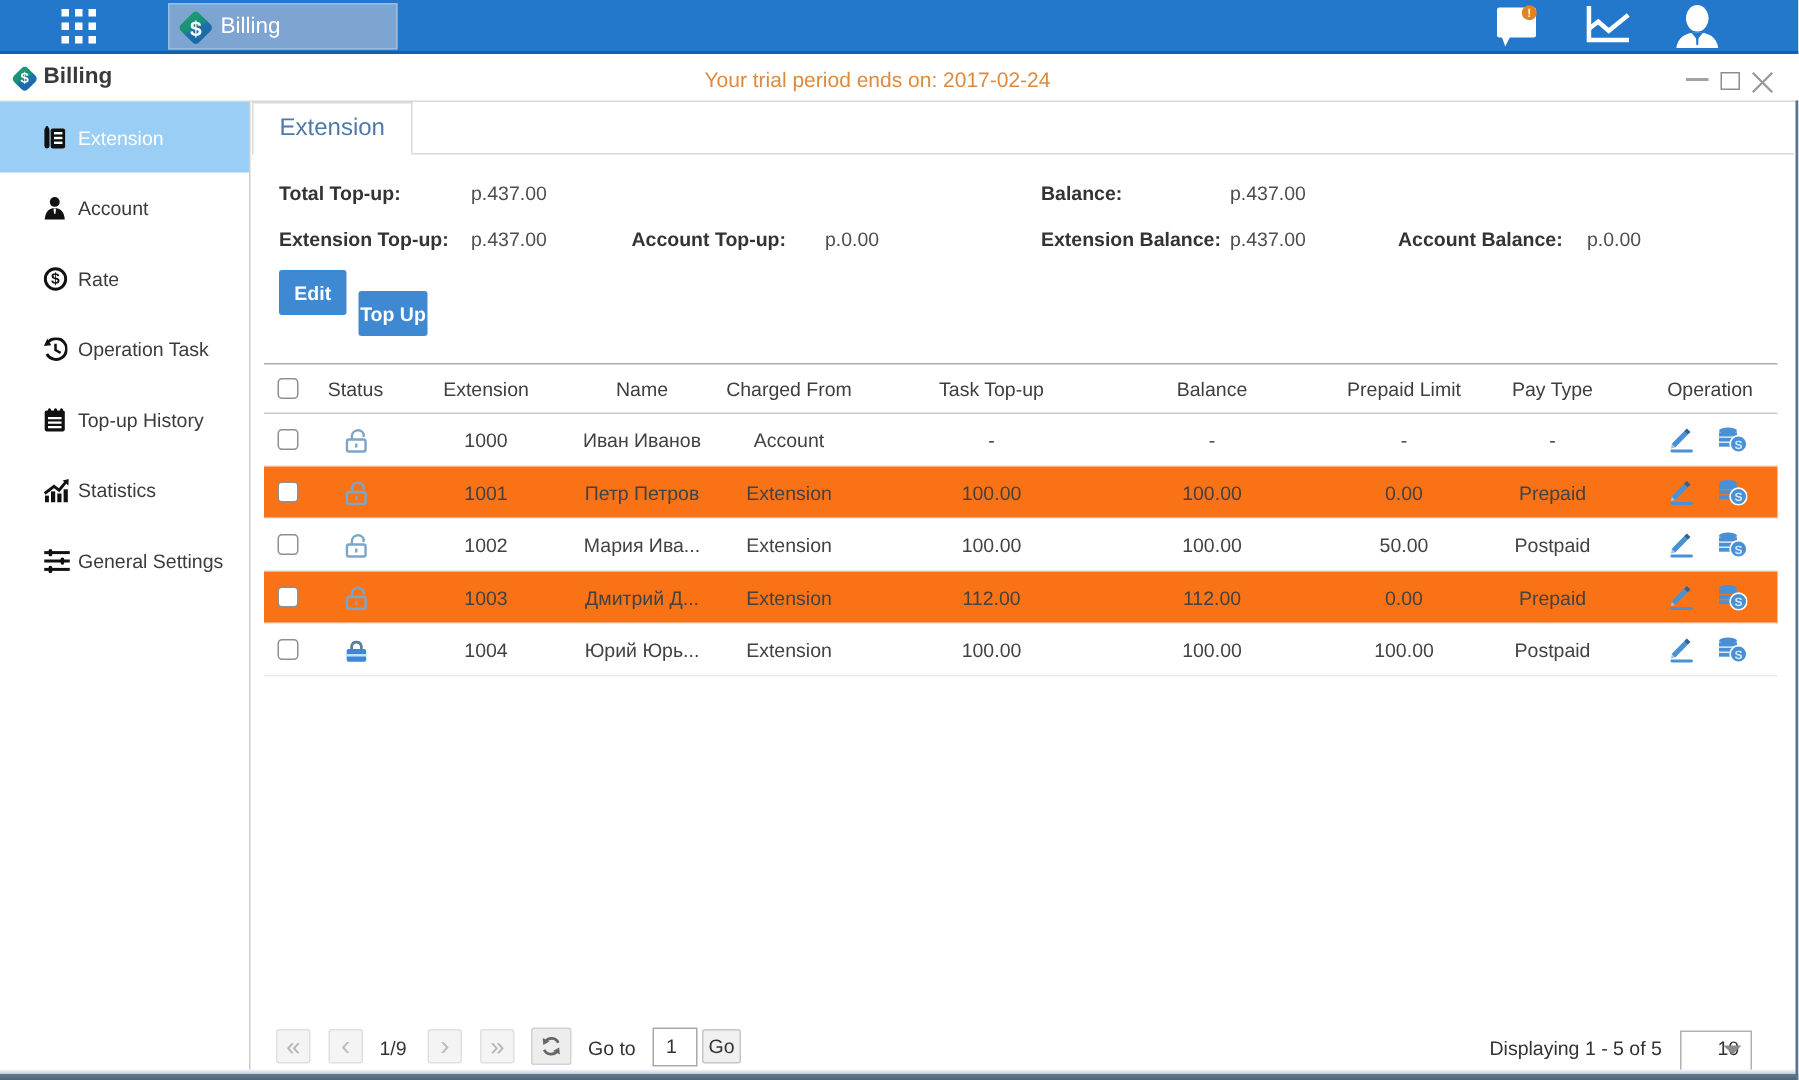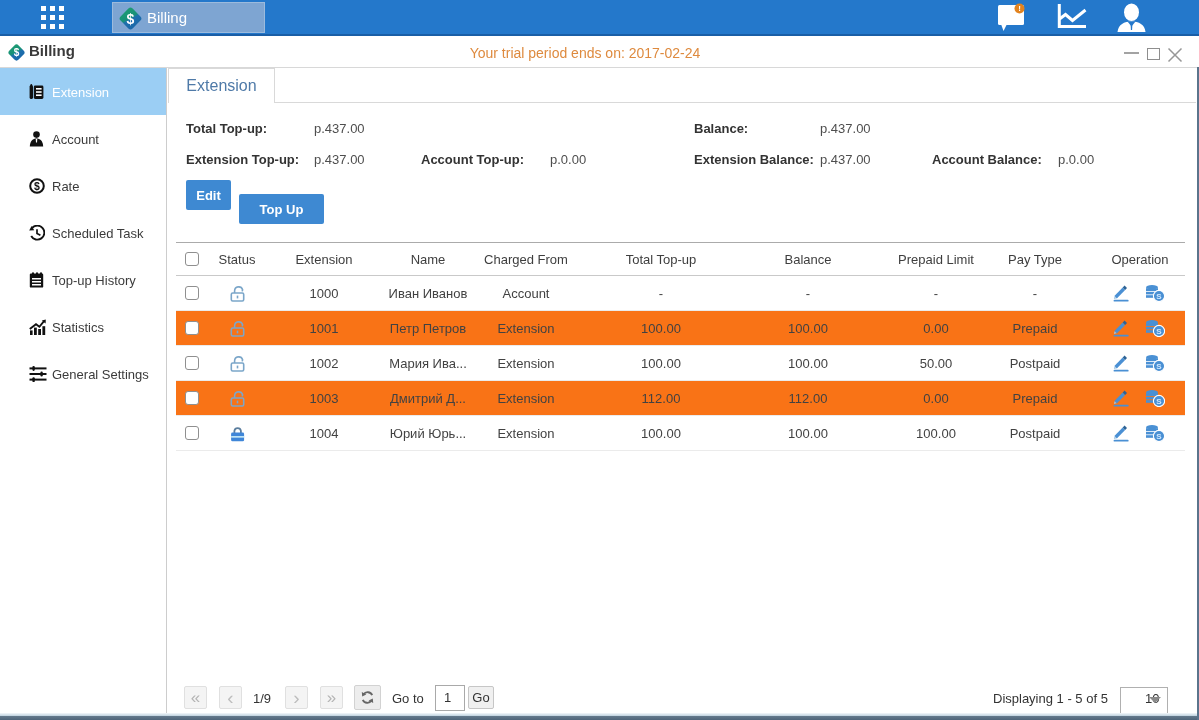--- a/index.html
+++ b/index.html
@@ -122,21 +122,21 @@
       <text x="8" y="11.6" font-size="10.5" font-weight="bold" fill="#111" text-anchor="middle">$</text>
     </svg>
     <span class="mtxt">Rate</span>
   </div>
 <div class="mitem abs" style="top:209px">
     <svg width="16" height="16" viewBox="0 0 16 16">
       <path d="M3.2,2.9 A7 7 0 1 1 2.2,11" fill="none" stroke="#111" stroke-width="1.9"></path>
       <polygon points="0.2,5.6 5.2,5.2 2.6,0.9" fill="#111"></polygon>
       <path d="M8,4.2 L8,8.4 L11.4,10.2" fill="none" stroke="#111" stroke-width="1.7"></path>
     </svg>
-    <span class="mtxt">Scheduled Task</span>
+    <span class="mtxt">Operation Task</span>
   </div>
 <div class="mitem abs" style="top:256px">
     <svg width="15" height="16" viewBox="0 0 15 16">
       <rect x="0.8" y="1.6" width="13.4" height="14" rx="1.2" fill="#111"></rect>
       <rect x="3" y="0.2" width="2" height="3" rx="1" fill="#111"></rect>
       <rect x="7" y="0.2" width="2" height="3" rx="1" fill="#111"></rect>
       <rect x="11" y="0.2" width="2" height="3" rx="1" fill="#111"></rect>
       <rect x="3" y="6" width="9" height="1.5" fill="#fff"></rect>
       <rect x="3" y="9" width="9" height="1.5" fill="#fff"></rect>
       <rect x="3" y="12" width="9" height="1.5" fill="#fff"></rect>
@@ -175,29 +175,29 @@
 <div class="val" style="left:820px;top:121px">p.437.00</div>
 <div class="lbl" style="left:186px;top:152px">Extension Top-up:</div>
 <div class="val" style="left:314px;top:152px">p.437.00</div>
 <div class="lbl" style="left:421px;top:152px">Account Top-up:</div>
 <div class="val" style="left:550px;top:152px">p.0.00</div>
 <div class="lbl" style="left:694px;top:152px">Extension Balance:</div>
 <div class="val" style="left:820px;top:152px">p.437.00</div>
 <div class="lbl" style="left:932px;top:152px">Account Balance:</div>
 <div class="val" style="left:1058px;top:152px">p.0.00</div>
 <div class="btn" style="left:186px;top:180px;width:45px;height:30px">Edit</div>
-<div class="btn" style="left:239px;top:194px;width:85px;height:30px">Top Up</div>
+<div class="btn" style="left:239px;top:194px;width:46px;height:30px">Top Up</div>
 <div class="abs" id="tbl">
 <div class="hrow">
 <div class="cb" style="left:9px;top:9px"></div>
 <div class="hc" style="left:61px">Status</div>
 <div class="hc" style="left:148px">Extension</div>
 <div class="hc" style="left:252px">Name</div>
 <div class="hc" style="left:350px">Charged From</div>
-<div class="hc" style="left:485px">Total Top-up</div>
+<div class="hc" style="left:485px">Task Top-up</div>
 <div class="hc" style="left:632px">Balance</div>
 <div class="hc" style="left:760px">Prepaid Limit</div>
 <div class="hc" style="left:859px">Pay Type</div>
 <div class="hc" style="left:964px">Operation</div>
 </div>
 <div class="trow" style="top:34px">
 <div class="cb" style="left:9px;top:10px"></div>
 <div class="icn" style="left:54px;top:8px"><svg width="15" height="18" viewBox="0 0 15 18">
 <path d="M4.6,9 L4.6,6.9 A4.1,4.1 0 0 1 12.6,5.7 L12.2,7.4" fill="none" stroke="#7ba6c9" stroke-width="1.6"></path>
 <rect x="1.3" y="9" width="12.4" height="8" rx="1.4" fill="none" stroke="#7ba6c9" stroke-width="1.6"></rect>

